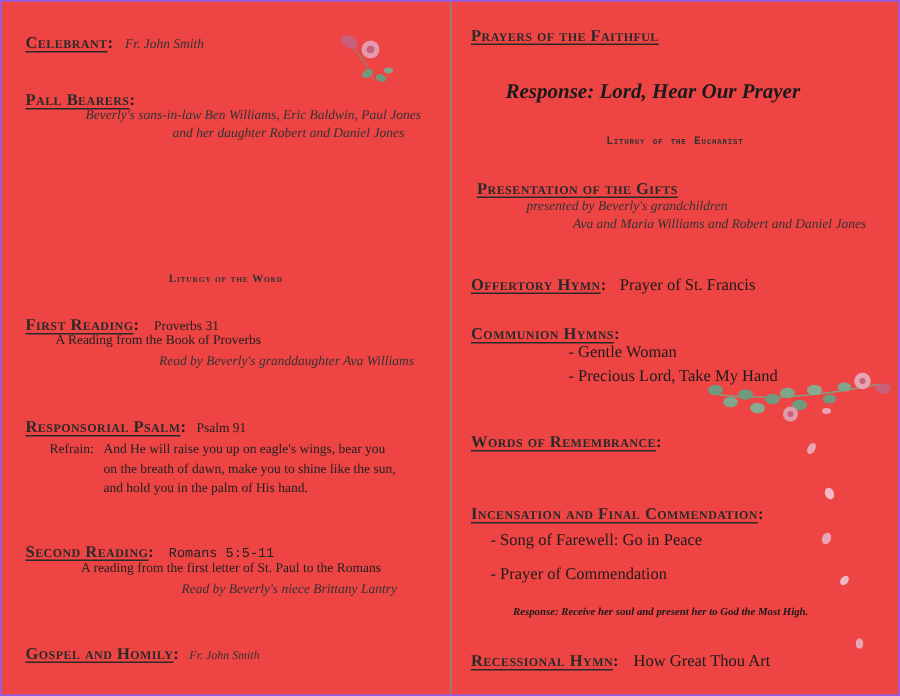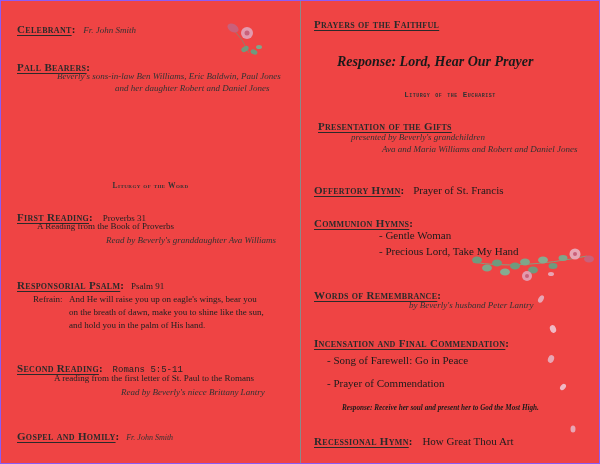--- a/index.html
+++ b/index.html
@@ -130,21 +130,20 @@
     <circle cx="60" cy="30" r="2" fill="#c9607a"></circle>
     <circle cx="108" cy="8" r="5.5" fill="#e8a6b4"></circle>
     <circle cx="108" cy="8" r="2" fill="#c9607a"></circle>
     <ellipse cx="122" cy="13" rx="5" ry="3.5" fill="#c9607a"></ellipse>
     <ellipse cx="84" cy="28" rx="3" ry="2" fill="#e8a6b4"></ellipse>
   </svg>
 
   <div class="abs" style="left:313px; top:284px;">
     <span class="head">Words of Remembrance</span><span class="colon">:</span>
   </div>
-  <div class="abs ital" style="left:408px; top:299px;">by Beverly's husband Peter Lantry</div>
 
   <svg style="left:530px; top:290px;" width="60" height="150" viewBox="0 0 60 150">
     <ellipse cx="10" cy="8" rx="2.5" ry="4" fill="#e8a6b4" transform="rotate(30 10 8)"></ellipse>
     <ellipse cx="22" cy="38" rx="3" ry="4" fill="#f0b8c4" transform="rotate(-20 22 38)"></ellipse>
     <ellipse cx="20" cy="68" rx="3" ry="4" fill="#e8a6b4" transform="rotate(20 20 68)"></ellipse>
     <ellipse cx="32" cy="96" rx="2.5" ry="3.5" fill="#f0b8c4" transform="rotate(40 32 96)"></ellipse>
     <ellipse cx="42" cy="138" rx="2.5" ry="3.5" fill="#e8a6b4"></ellipse>
   </svg>
 
   <div class="abs" style="left:313px; top:332px;">

